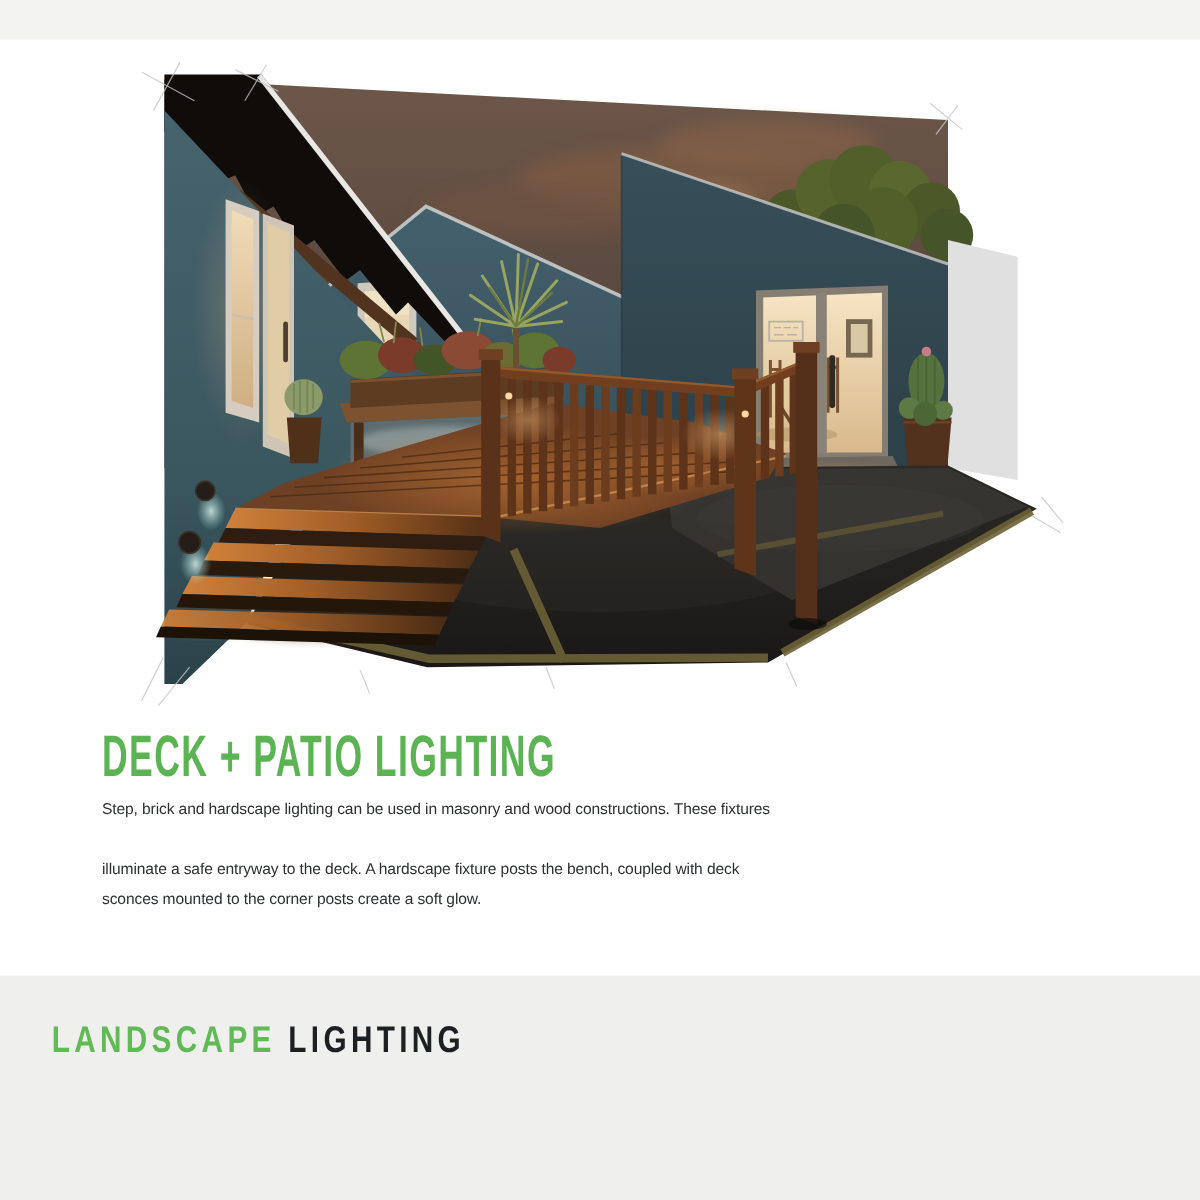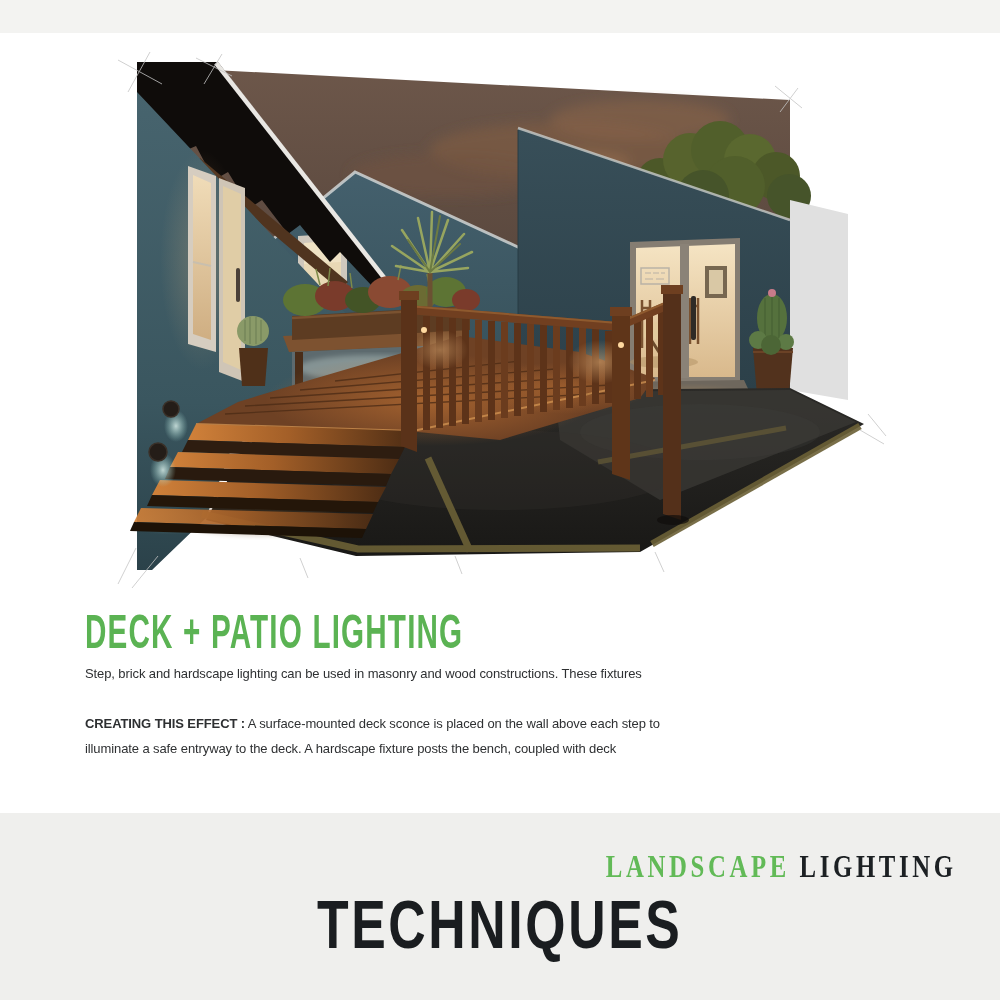--- a/index.html
+++ b/index.html
@@ -15,22 +15,22 @@
     top:606px;color:#5BB353;font-weight:bold;font-size:38px;line-height:1.1;
     transform:scale(0.78,1.28);transform-origin:left top;letter-spacing:1.5px;white-space:nowrap;
   }
   .para{font-size:13px;line-height:25px;color:#2e3032;letter-spacing:-0.1px;}
   .para .ln{white-space:nowrap;}
   .p1{top:661px;}
   .p2{top:711px;}
   .bold-lead{font-weight:bold;}
   .footer{position:absolute;left:0;top:813px;width:1000px;height:187px;background:#efefed;}
   .footer-line1{
-    position:absolute;left:0;top:36px;width:1000px;text-align:right;
-    font-size:31px;font-weight:bold;letter-spacing:4.5px;white-space:nowrap;font-family:Liberation Serif, serif;
+    position:absolute;left:0;top:36px;width:1000px;text-align:left;
+    font-size:31px;font-weight:bold;letter-spacing:4.5px;white-space:nowrap;
   }
   .footer-line1 .inner{display:inline-block;transform:scaleX(0.8);transform-origin:center top;}
   .footer-line1 .green{color:#62BA57;}
   .footer-line1 .dark{color:#1c2023;}
   .footer-title{
     position:absolute;left:0;top:72px;width:1000px;text-align:center;
     font-size:69px;font-weight:bold;color:#1a1d20;letter-spacing:3.5px;white-space:nowrap;
   }
   .footer-title .inner{display:inline-block;transform:scaleX(0.75);transform-origin:center top;}
 </style>
@@ -340,28 +340,23 @@
 </svg>
 </div>
 
 <div class="text-block heading">DECK + PATIO LIGHTING</div>
 
 <div class="text-block para p1">
   <div class="ln">Step, brick and hardscape lighting can be used in masonry and wood constructions. These fixtures</div>
 </div>
 
 <div class="text-block para p2">
-  <div class="ln">
-    <span class="bold-lead">CREATING THIS EFFECT :</span><span> A surface-mounted deck sconce is placed on the wall above each step to</span>
-  </div>
   <div class="ln">illuminate a safe entryway to the deck. A hardscape fixture posts the bench, coupled with deck</div>
+  <div class="ln">sconces mounted to the corner posts create a soft glow.</div>
 </div>
 
 <div class="footer">
   <div class="footer-line1">
     <span class="inner">
       <span class="green">LANDSCAPE</span><span class="dark"> LIGHTING</span>
     </span>
   </div>
-  <div class="footer-title">
-    <span class="inner">TECHNIQUES</span>
-  </div>
 </div>
 
 </body></html>

